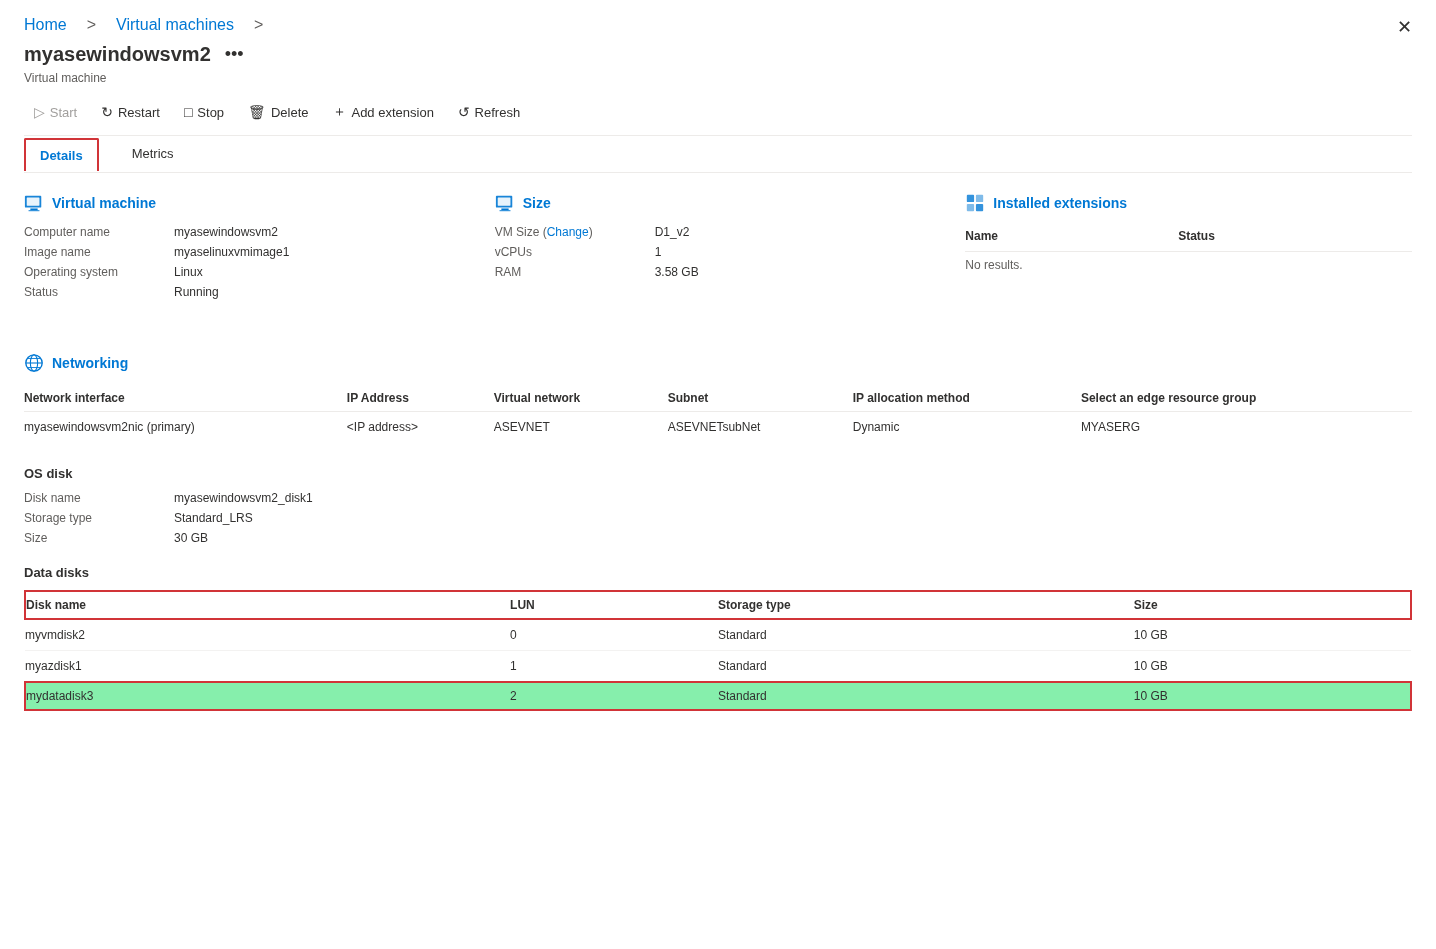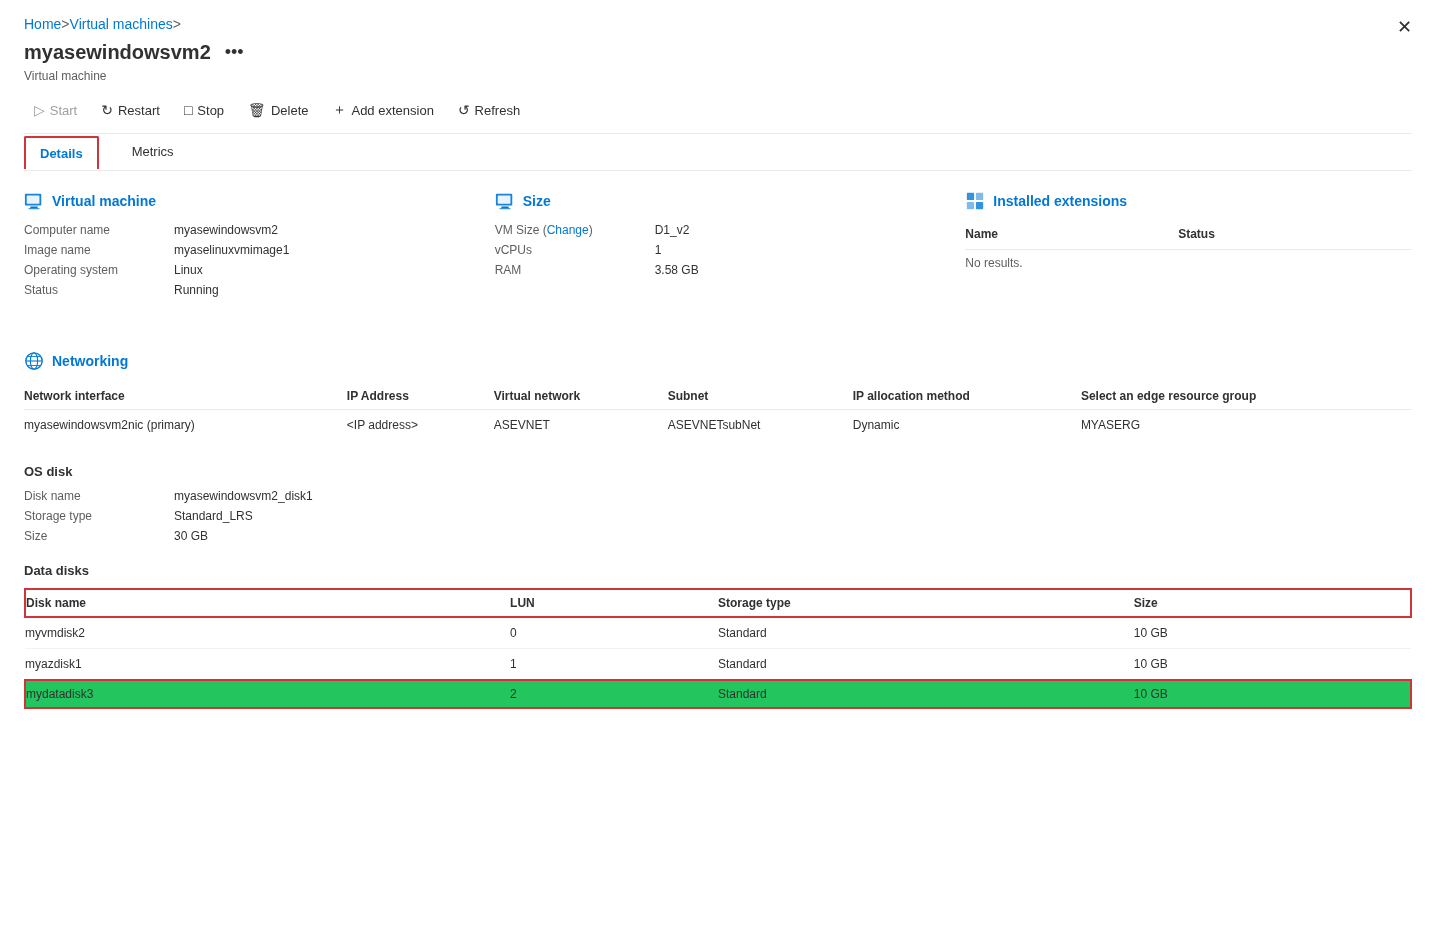--- a/index.html
+++ b/index.html
@@ -1,21 +1,21 @@
 <!DOCTYPE html>
 <html><head>
   <meta charset="utf-8">
   <style>
     * { box-sizing: border-box; margin: 0; padding: 0; }
     body { font-family: 'Segoe UI', Arial, sans-serif; font-size: 13px; color: #323130; background: #fff; }
 
     .page-container { width: 1436px; min-height: 949px; background: #fff; position: relative; padding: 16px 24px; }
 
     
-    .breadcrumb { display: flex; align-items: center; gap: 0; font-size: 14px; color: #0078d4; margin-bottom: 8px; }
+    .breadcrumb { display: flex; align-items: center; gap: 20px; font-size: 16px; color: #0078d4; margin-bottom: 8px; }
     .breadcrumb span { color: #605e5c; }
     .breadcrumb a { color: #0078d4; text-decoration: none; cursor: pointer; }
 
     
     .title-area { display: flex; align-items: center; gap: 8px; margin-bottom: 4px; }
     .page-title { font-size: 20px; font-weight: 600; color: #323130; }
     .more-button { background: none; border: none; cursor: pointer; font-size: 18px; color: #323130; padding: 2px 6px; }
     .close-button { position: absolute; top: 16px; right: 24px; background: none; border: none; cursor: pointer; font-size: 18px; color: #323130; }
     .subtitle { font-size: 12px; color: #605e5c; margin-bottom: 12px; }
 
@@ -286,21 +286,21 @@
             <td>0</td>
             <td>Standard</td>
             <td>10 GB</td>
           </tr>
           <tr>
             <td>myazdisk1</td>
             <td>1</td>
             <td>Standard</td>
             <td>10 GB</td>
           </tr>
-          <tr style="border: 2px solid #d13438; background: #22c55e;">
+          <tr style="border: 2px solid #d13438; background: #86efac;">
             <td>mydatadisk3</td>
             <td>2</td>
             <td>Standard</td>
             <td>10 GB</td>
           </tr>
         </tbody>
       </table>
     </div>
 
   </div>

